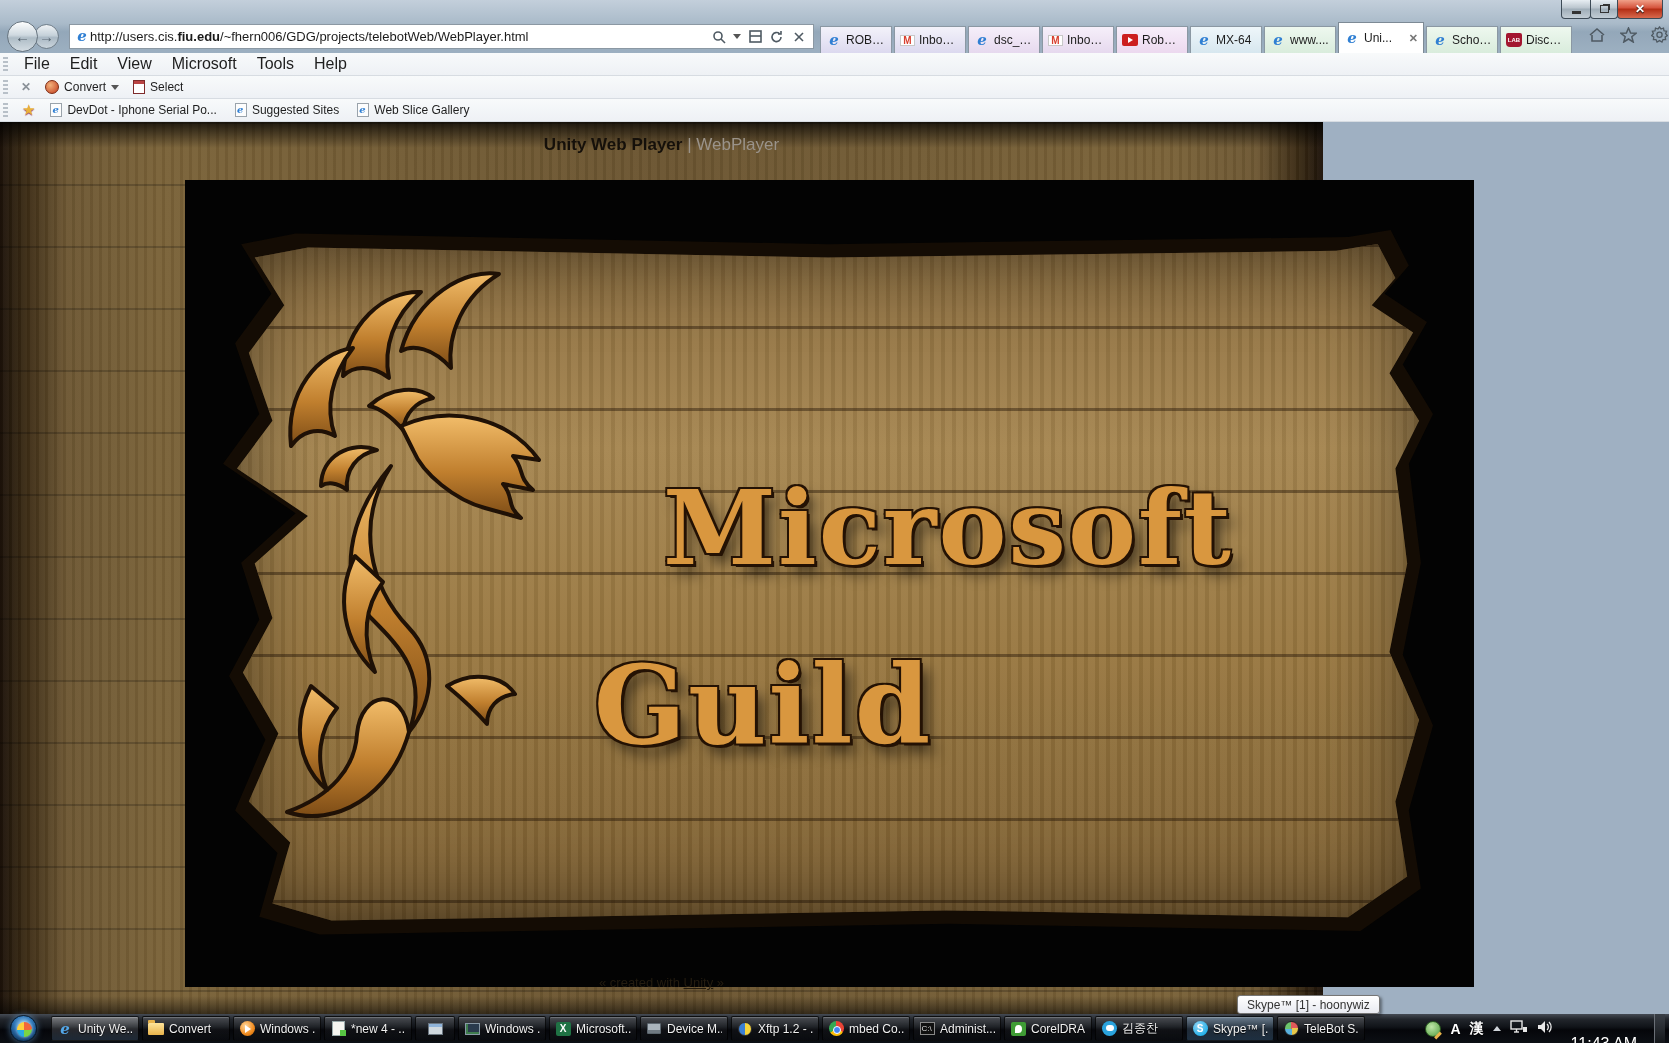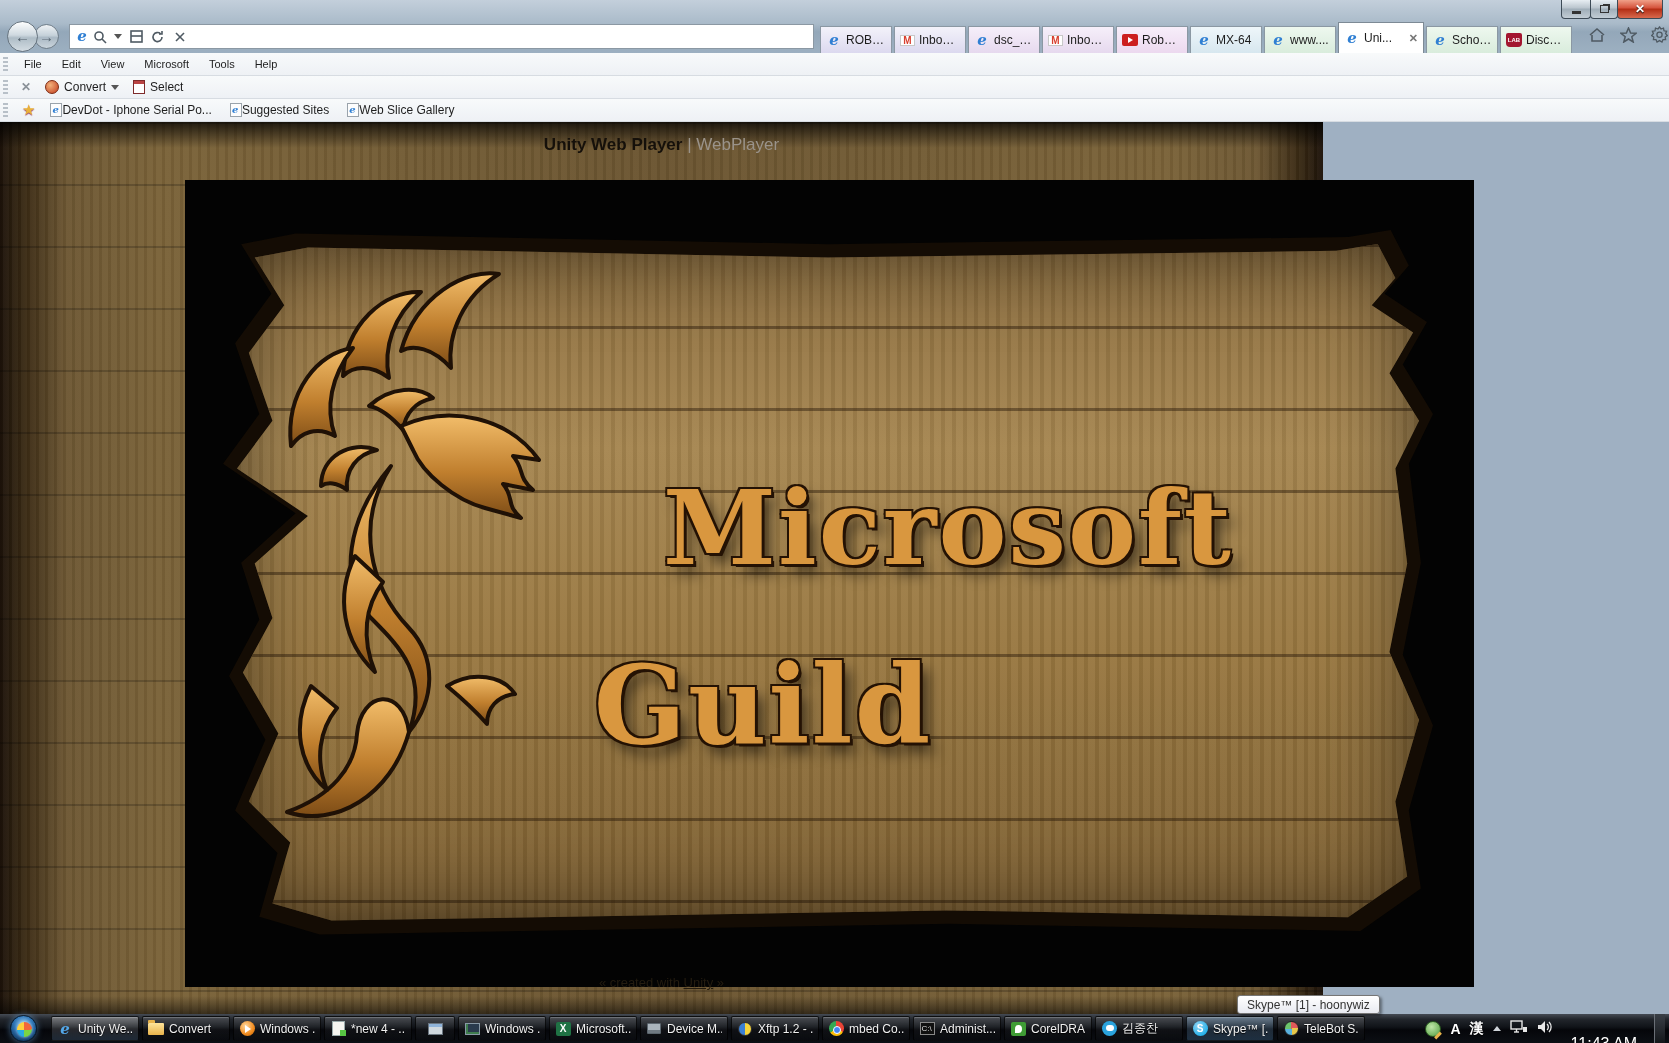--- a/index.html
+++ b/index.html
@@ -51,27 +51,27 @@
   .yt-ico::after{ content:""; position:absolute; left:6px; top:3px; border-left:5px solid #fff; border-top:3px solid transparent; border-bottom:3px solid transparent; }
   .lab-ico { width:16px; height:14px; background:#a31630; border-radius:2px 2px 4px 4px; color:#fff; font-size:6px; font-weight:bold; display:flex; align-items:center; justify-content:center; flex:none; }
   .tab-actions { display:flex; align-items:center; gap:14px; margin-left:14px; }
 
   
   .bar { position:absolute; left:0; width:1669px; background:linear-gradient(180deg,#f8fafb,#eef1f5); border-bottom:1px solid #d7dce2; display:flex; align-items:center; }
   .menu-bar { top:53px; height:23px; }
   .cmd-bar  { top:76px; height:23px; }
   .fav-bar  { top:99px; height:23px; }
   .grip { width:5px; height:14px; margin:0 6px 0 3px; background:repeating-linear-gradient(180deg,#b8c0c8 0 2px,transparent 2px 4px); }
-  .menu-item { font-size:11px; color:#1e1e1e; padding:3px 10px; }
+  .menu-item { font-size:16px; color:#1e1e1e; padding:3px 10px; }
   .cmd-item { display:flex; align-items:center; gap:5px; font-size:12px; color:#1e1e1e; padding:2px 7px; }
   .cmd-x { color:#8a9198; font-weight:bold; font-size:12px; }
   .convert-ico { width:14px; height:14px; border-radius:50%; background:radial-gradient(circle at 35% 35%,#f2b27c,#c23c1e); border:1px solid #7c2a12; }
   .select-ico { width:12px; height:14px; background:#fff; border:1px solid #7e2b2b; box-shadow:inset 0 3px 0 #b44; }
   .fav-star { color:#e9b23a; font-size:15px; margin:0 6px 0 8px; text-shadow:0 1px 1px #946; }
-  .fav-item { display:flex; align-items:flex-end; font-size:12px; color:#1e1e1e; padding:2px 9px; }
+  .fav-item { display:flex; align-items:flex-end; gap:5px; font-size:12px; color:#1e1e1e; padding:2px 9px; }
   .page-ico { width:12px; height:14px; background:#fdfdfd; border:1px solid #9aa3ab; position:relative; flex:none; }
   .page-ico::after { content:"e"; position:absolute; left:1px; top:0; font-family:"DejaVu Serif",serif; font-style:italic; font-weight:bold; font-size:10px; color:#2f7fd3; }
 
   
   .page { position:absolute; left:0; top:122px; width:1323px; height:892px;
     background:
       repeating-linear-gradient(180deg, rgba(0,0,0,.20) 0 2px, rgba(0,0,0,0) 2px 62px),
       repeating-linear-gradient(90deg, rgba(0,0,0,.05) 0 3px, rgba(255,255,255,.03) 3px 9px),
       linear-gradient(90deg,#1c1209 0%, #3c2c15 2%, #6d5733 5%, #7a6238 12%, #6a5430 50%, #7a6238 88%, #6d5733 95%, #3c2c15 98%, #1c1209 100%),
       #5e4828; }
@@ -174,20 +174,21 @@
           <span class="nav-arrow">←</span>
         </div>
       <div class="nav-circle fwd-btn">
           <span class="nav-arrow">→</span>
         </div>
 
       <div class="addr-bar">
         <span class="mini-ico">
             <span class="ie-e">e</span>
           </span>
+        <span class="addr-url"><span>http://users.cis.</span><b>fiu.edu</b><span>/~fhern006/GDG/projects/telebotWeb/WebPlayer.html</span></span>
         <span class="addr-icons">
           <span class="mini-ico">
               <svg class="lineico" width="14" height="14" viewBox="0 0 14 14">
                 <circle cx="6" cy="6" r="4"></circle>
                 <line x1="9" y1="9" x2="13" y2="13"></line>
               </svg>
             </span>
           <span class="caret-down"></span>
           <span class="mini-ico">
               <svg class="lineico" width="13" height="13" viewBox="0 0 13 13">

